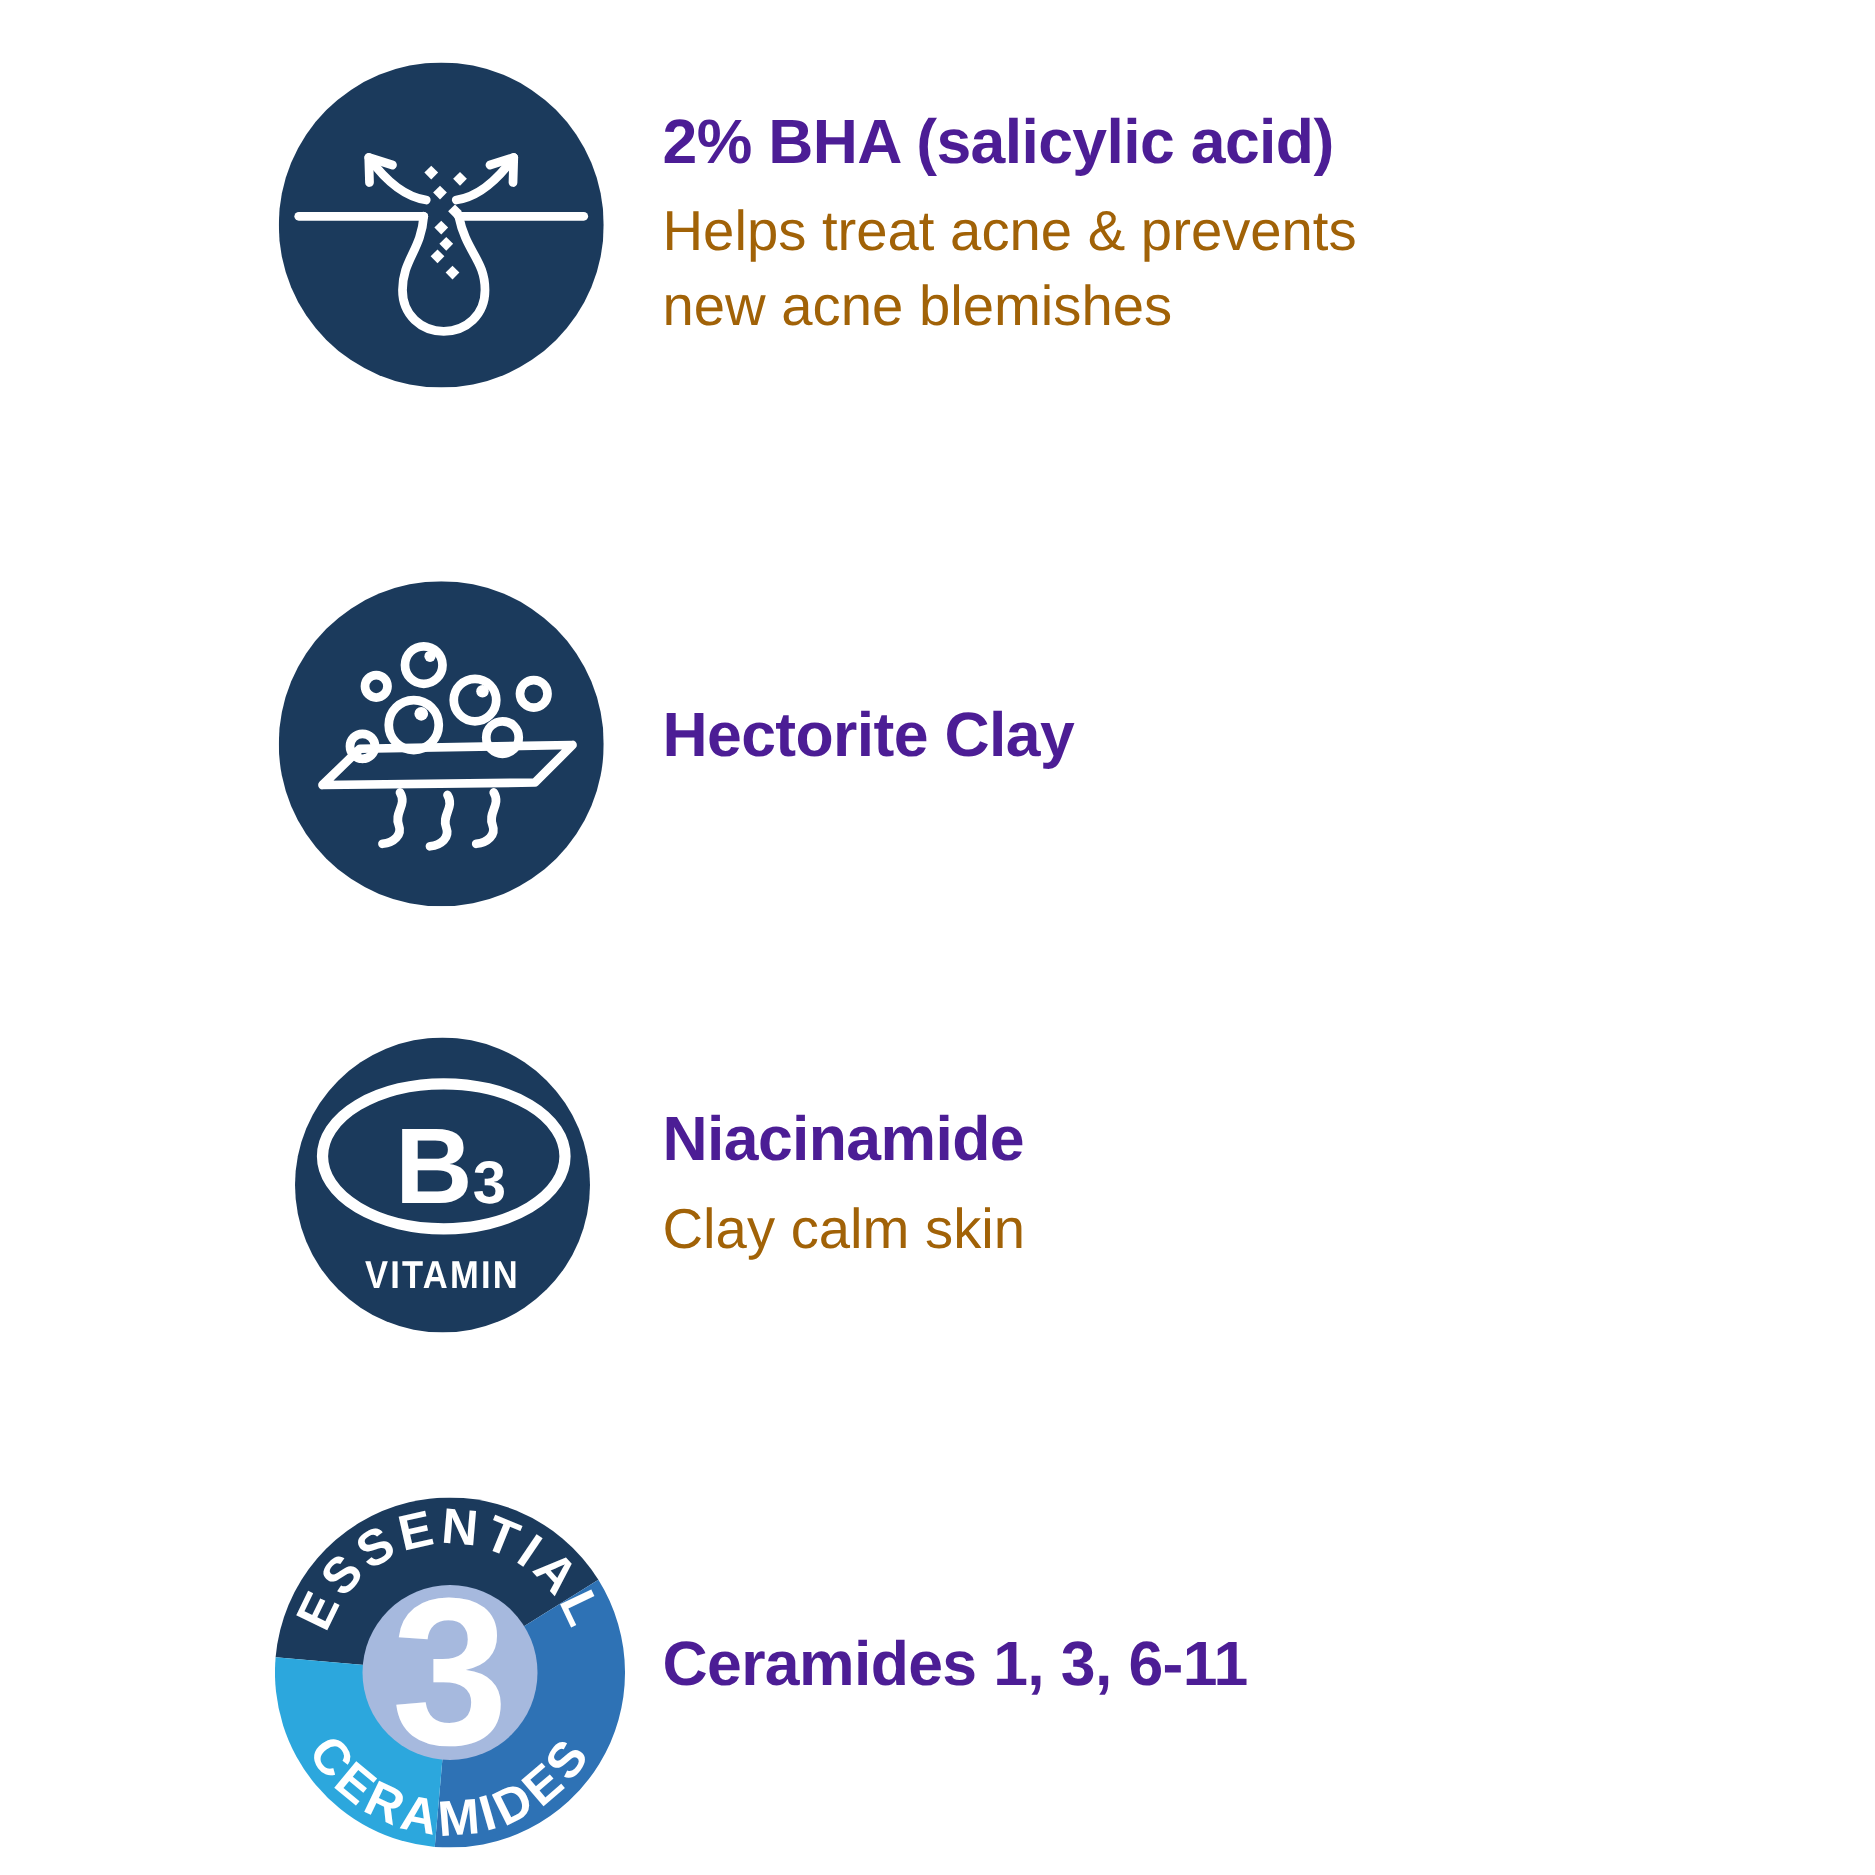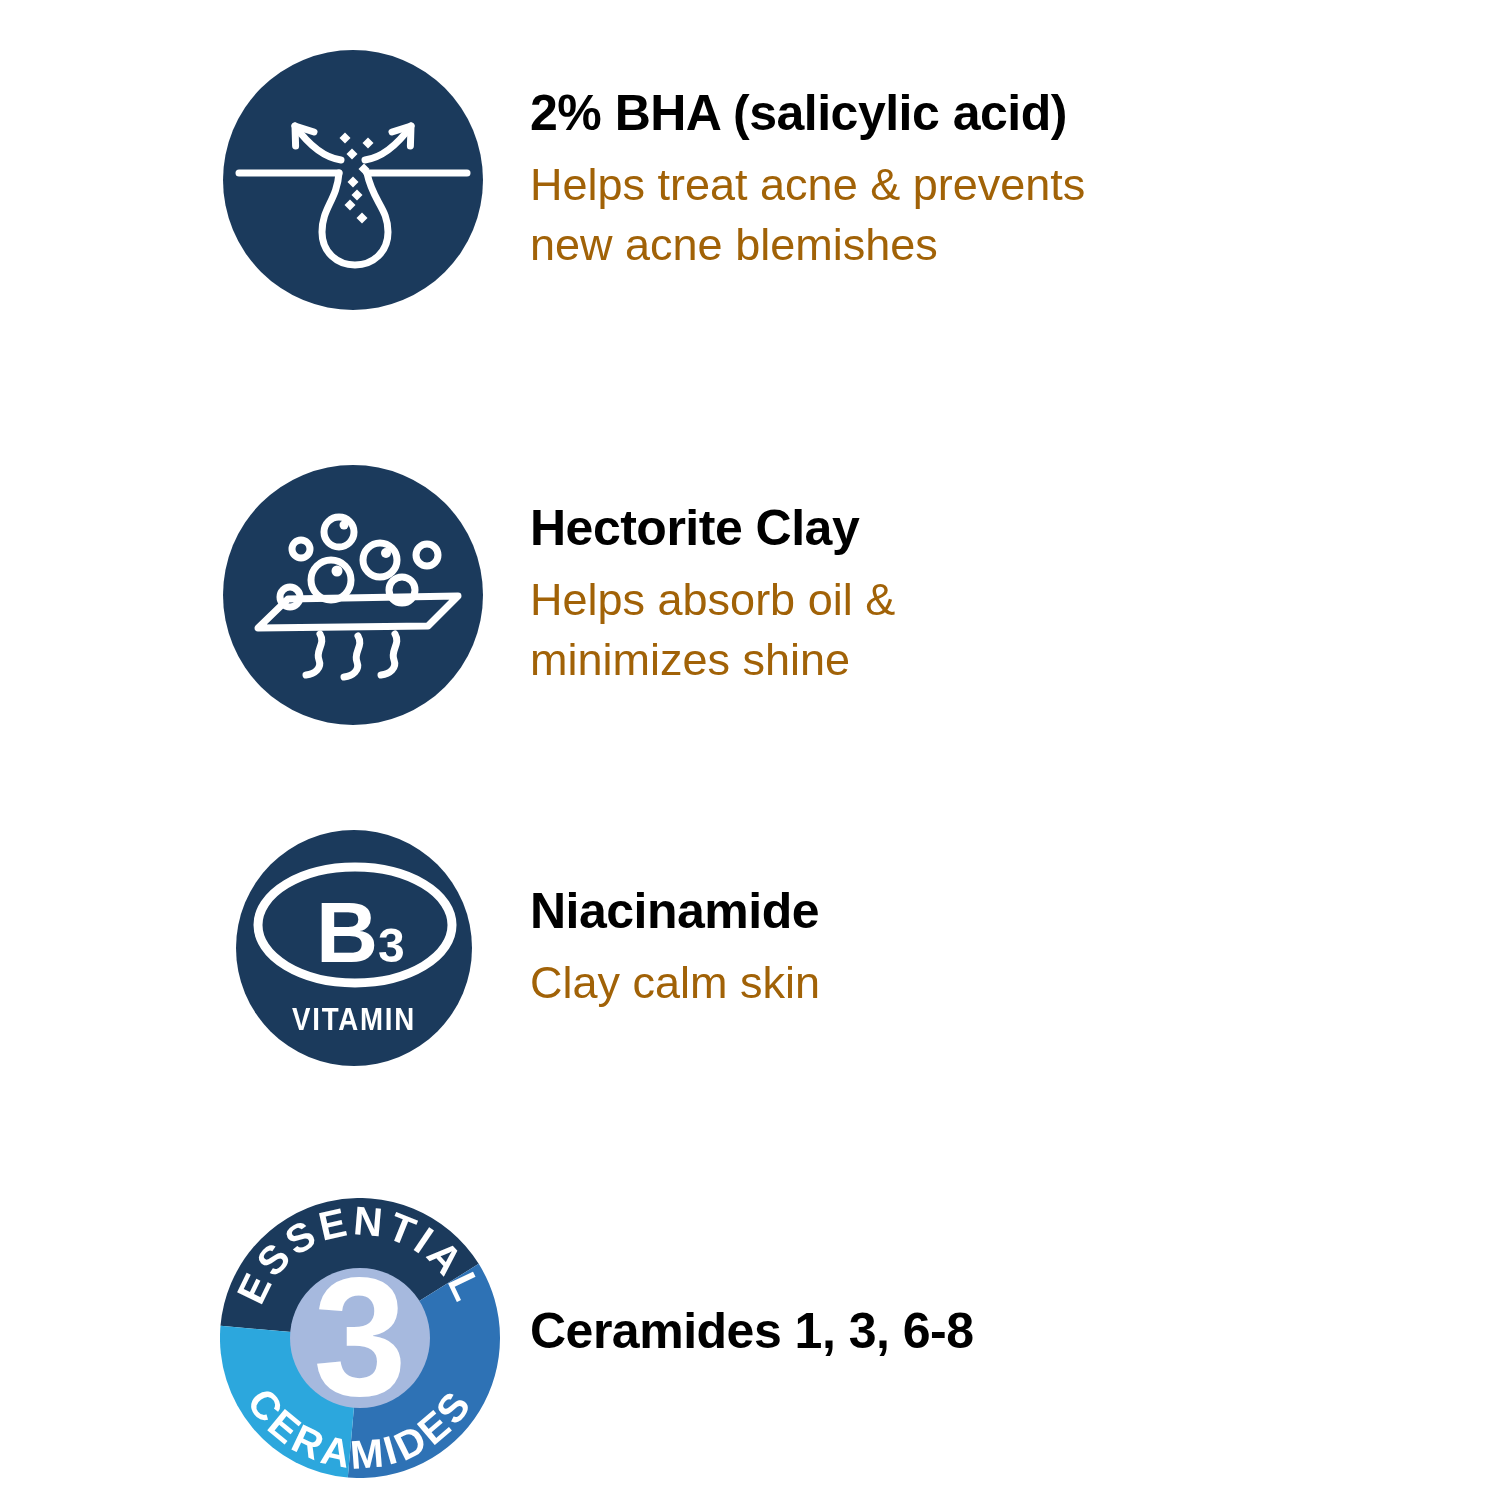--- a/index.html
+++ b/index.html
@@ -9,21 +9,21 @@
     background:#ffffff;
     font-family:"Liberation Sans", sans-serif;
     overflow:hidden;
   }
   .row{position:absolute;left:0;width:100%;}
   .icon-wrap{position:absolute;top:0;text-decoration:underline;}
   .text-block{position:absolute;left:530px;top:50%;transform:translateY(-50%);}
   .heading{
     margin:0 0 14px 0;
     font-size:50px;line-height:56px;font-weight:700;
-    color:#000000;letter-spacing:-0.5px;
+    color:#4c1d95;letter-spacing:-0.5px;
   }
   .body-copy{
     margin:0;
     font-size:45px;line-height:60px;font-weight:400;
     color:#a16207;white-space:pre-line;
   }
   
   .row-1{top:50px;height:260px;}   .row-1 .icon-wrap{left:223px;}
   .row-2{top:465px;height:260px;}  .row-2 .icon-wrap{left:223px;}
   .row-3{top:830px;height:236px;}  .row-3 .icon-wrap{left:236px;}
@@ -86,22 +86,20 @@
         </g>
         <g fill="#ffffff">
           <circle cx="121" cy="60" r="4.5"></circle>
           <circle cx="114" cy="106" r="5.5"></circle>
           <circle cx="163" cy="88" r="5"></circle>
         </g>
       </svg>
     </div>
     <div class="text-block">
       <h2 class="heading">Hectorite Clay</h2>
-      <p class="body-copy">Helps absorb oil &amp;
-minimizes shine</p>
     </div>
   </section>
 
   <section class="row row-3">
     <div class="icon-wrap">
       <svg width="236" height="236" viewBox="0 0 236 236">
         <circle cx="118" cy="118" r="118" fill="#1b3a5c"></circle>
         <ellipse cx="119" cy="95" rx="97" ry="58" fill="none" stroke="#ffffff" stroke-width="9"></ellipse>
         <text x="80" y="132" fill="#ffffff" font-weight="bold" font-size="86"><tspan>B</tspan><tspan font-size="48">3</tspan></text>
         <text x="118" y="200" text-anchor="middle" fill="#ffffff" font-weight="bold" font-size="31" letter-spacing="2" textLength="124" lengthAdjust="spacingAndGlyphs">VITAMIN</text>
@@ -123,17 +121,17 @@
         <path d="M140,140 L258.7,65.8 A140,140 0 0 0 0.5,127.8 Z" fill="#1b3a5c"></path>
         <path d="M140,140 L127.8,279.5 A140,140 0 0 0 258.7,65.8 Z" fill="#2e72b5"></path>
         <path d="M140,140 L0.5,127.8 A140,140 0 0 0 127.8,279.5 Z" fill="#2ca7dd"></path>
         <circle cx="140" cy="140" r="70" fill="#a6b9de"></circle>
         <text font-size="40" font-weight="bold" fill="#ffffff" letter-spacing="4" text-anchor="middle"><textPath href="#arcTop" startOffset="50%">ESSENTIAL</textPath></text>
         <text font-size="40" font-weight="bold" fill="#ffffff" letter-spacing="4" text-anchor="middle"><textPath href="#arcBot" startOffset="50%">CERAMIDES</textPath></text>
         <text x="140" y="197" text-anchor="middle" font-size="168" font-weight="bold" fill="#ffffff">3</text>
       </svg>
     </div>
     <div class="text-block">
-      <h2 class="heading">Ceramides 1, 3, 6-8</h2>
+      <h2 class="heading">Ceramides 1, 3, 6-11</h2>
     </div>
   </section>
 
 </div>
 
 </body></html>

